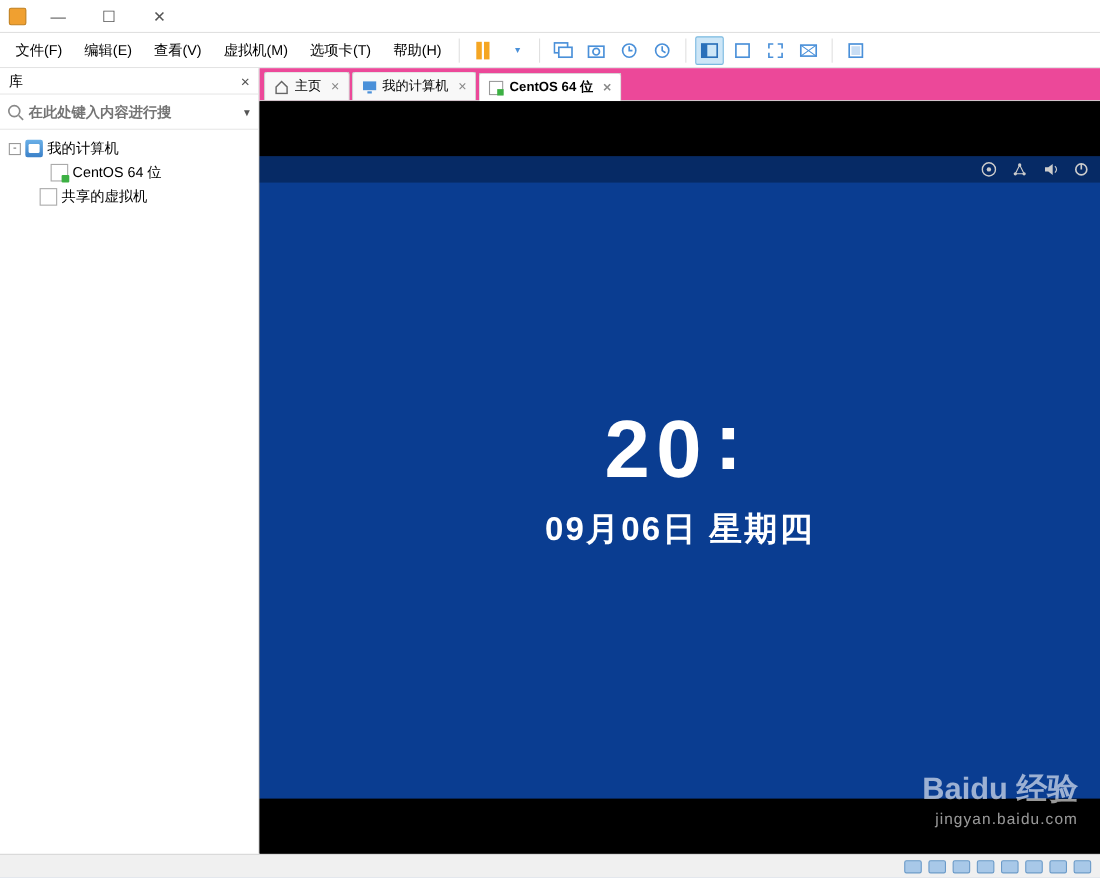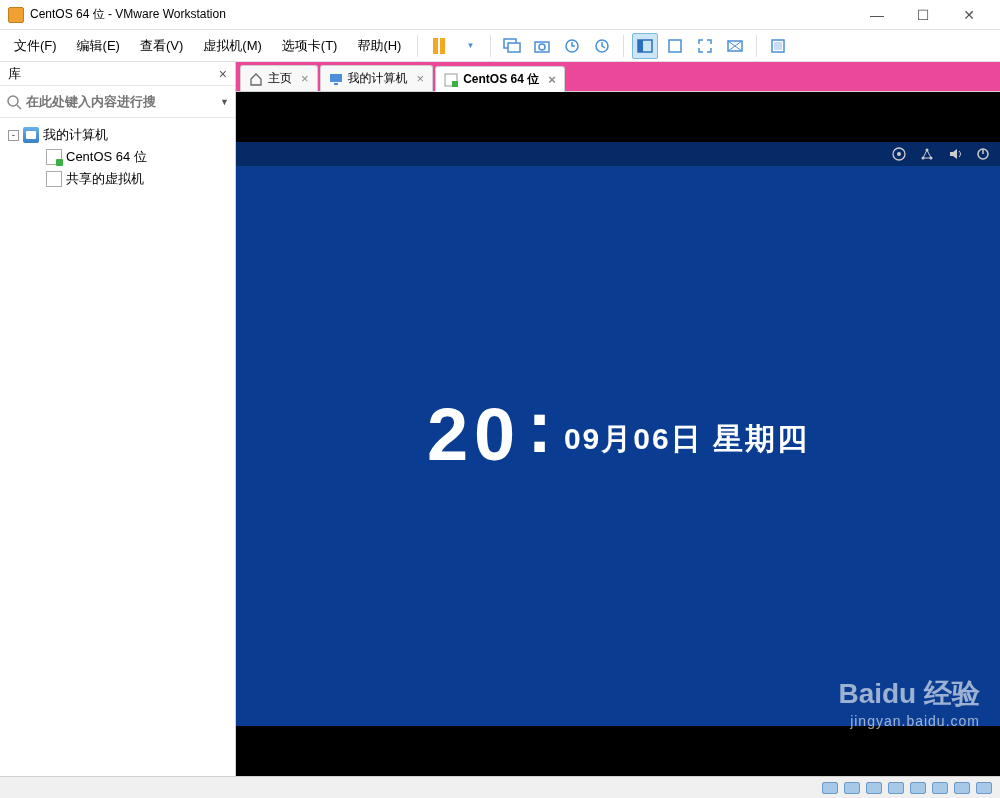--- a/index.html
+++ b/index.html
@@ -31,63 +31,62 @@
 .sidebar-header .close-x { margin-left: auto; font-size: 14px; cursor: pointer; color: #555; font-family: Arial; }
 .search-row { height: 32px; display: flex; align-items: center; padding: 4px 6px; gap: 4px; border-bottom: 1px solid #e8e8e8; }
 .search-row .mag { width: 16px; height: 16px; color: #888; }
 .search-row input { flex: 1; border: none; outline: none; font-size: 13px; color: #333; font-weight: bold; }
 .search-row .dd { font-size: 9px; color: #555; cursor: pointer; }
 .tree { padding: 6px 0; font-size: 13px; }
 .tree .node { display: flex; align-items: center; padding: 2px 8px; cursor: pointer; gap: 4px; }
 .tree .node .toggle { width: 11px; height: 11px; border: 1px solid #999; display: flex; align-items: center; justify-content: center; font-size: 10px; line-height: 1; color: #555; background: #fff; }
 .tree .node .toggle-spacer { width: 11px; height: 11px; }
 .tree .node.child { padding-left: 46px; }
-.tree .node.child2 { padding-left: 31px; text-align: center; }
+.tree .node.child2 { padding-left: 21px; text-align: center; }
 .tree .ico { width: 16px; height: 16px; display: flex; align-items: center; justify-content: center; }
 .tree .ico.monitor { background: linear-gradient(#6ab0e8,#3a80c8); border-radius: 2px; }
 .tree .ico.monitor::after { content: ""; display: block; width: 10px; height: 8px; background: #fff; border-radius: 1px; }
 .tree .ico.vm { background: #fff; border: 1px solid #aaa; position: relative; }
 .tree .ico.vm::after { content: ""; position: absolute; right: -2px; bottom: -2px; width: 7px; height: 7px; background: #3cb043; border-radius: 1px; }
 .tree .ico.shared { border: 1px solid #aaa; background: #fff; }
 
 
 .content { flex: 1; display: flex; flex-direction: column; background: #f5f5f5; }
 .tabs { height: 30px; display: flex; align-items: flex-end; padding: 0 4px; background: #ec4899; border-bottom: 1px solid #d0d0d0; gap: 2px; }
 .tab { height: 26px; border: 1px solid #d0d0d0; border-bottom: none; background: #f8f8f8; display: flex; align-items: center; padding: 0 8px; font-size: 12px; border-radius: 3px 3px 0 0; cursor: pointer; gap: 5px; }
 .tab.active { background: #fff; font-weight: bold; position: relative; top: 1px; }
 .tab .tab-ico { width: 14px; height: 14px; }
 .tab .close { font-size: 13px; color: #888; margin-left: 4px; }
 
 .vm-view { flex: 1; background: #000; display: flex; flex-direction: column; position: relative; }
 .vm-view .black-bar { height: 50px; background: #000; }
-.vm-desktop { flex: 1; background: #0a3d91; position: relative; display: flex; flex-direction: row; align-items: center; justify-content: center; color: #fff; text-align: center; }
+.vm-desktop { flex: 1; background: #0a3d91; position: relative; display: flex; flex-direction: column; align-items: center; justify-content: center; color: #fff; text-align: center; }
 .vm-topbar { position: absolute; top: 0; left: 0; right: 0; height: 24px; background: rgba(0,0,0,0.3); display: flex; align-items: center; justify-content: flex-end; padding: 0 10px; gap: 14px; }
 .vm-topbar .ind { width: 14px; height: 14px; color: #ccc; cursor: pointer; }
 .vm-clock { font-size: 74px; font-weight: bold; letter-spacing: 6px; display: flex; align-items: center; }
 .vm-clock .colon { position: relative; top: -8px; margin: 0 6px; }
 .vm-date { font-size: 30px; font-weight: bold; margin-top: 10px; letter-spacing: 2px; }
 
 
 .statusbar { height: 22px; background: #f0f0f0; border-top: 1px solid #d0d0d0; display: flex; align-items: center; padding: 0 8px; font-size: 12px; color: #333; }
 .statusbar .right-icons { margin-left: auto; display: flex; gap: 6px; }
 .statusbar .si { width: 16px; height: 12px; background: #a8c8e8; border: 1px solid #6a9ac8; border-radius: 2px; }
 
 
-.watermark { position: absolute; right: 20px; bottom: 47px; color: rgba(255,255,255,0.6); text-align: right; pointer-events: none; }
+.watermark { position: absolute; right: 20px; bottom: 24px; color: rgba(255,255,255,0.6); text-align: right; pointer-events: none; }
 .watermark .big { font-size: 28px; font-weight: bold; }
 .watermark .url { font-size: 14px; letter-spacing: 1px; }
 
 svg { display: block; }
 </style>
 </head>
 <body>
 
 <div class="titlebar">
   <div class="app-icon"></div>
-  <div class="title">CentOS 64 位 - VMware Workstation</div>
   <div class="winbtn">—</div>
   <div class="winbtn">☐</div>
   <div class="winbtn close">✕</div>
 </div>
 
 <div class="menubar">
   <div class="menu-item">文件(F)</div>
   <div class="menu-item">编辑(E)</div>
   <div class="menu-item">查看(V)</div>
   <div class="menu-item">虚拟机(M)</div>

